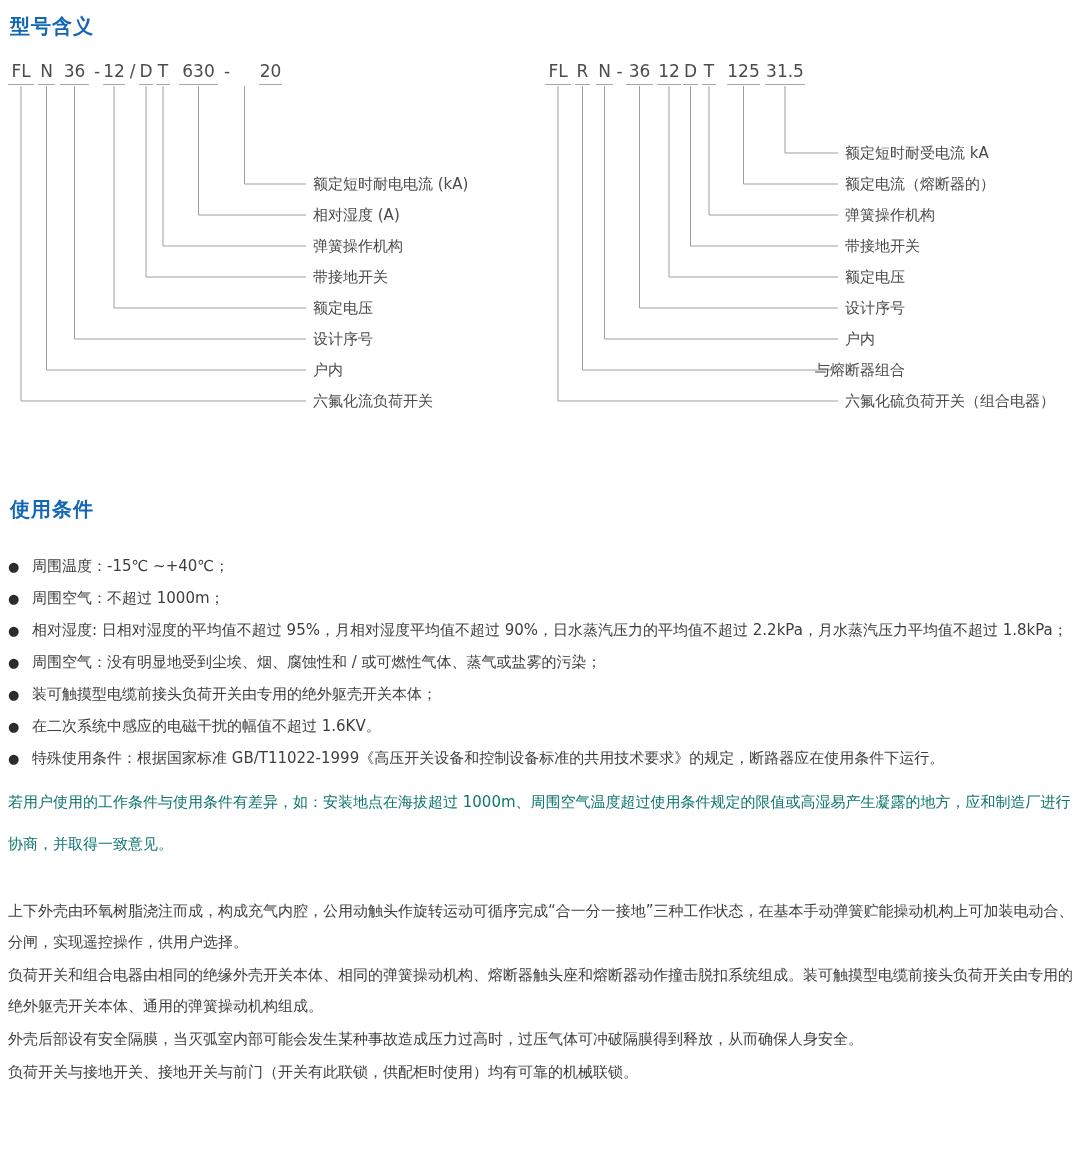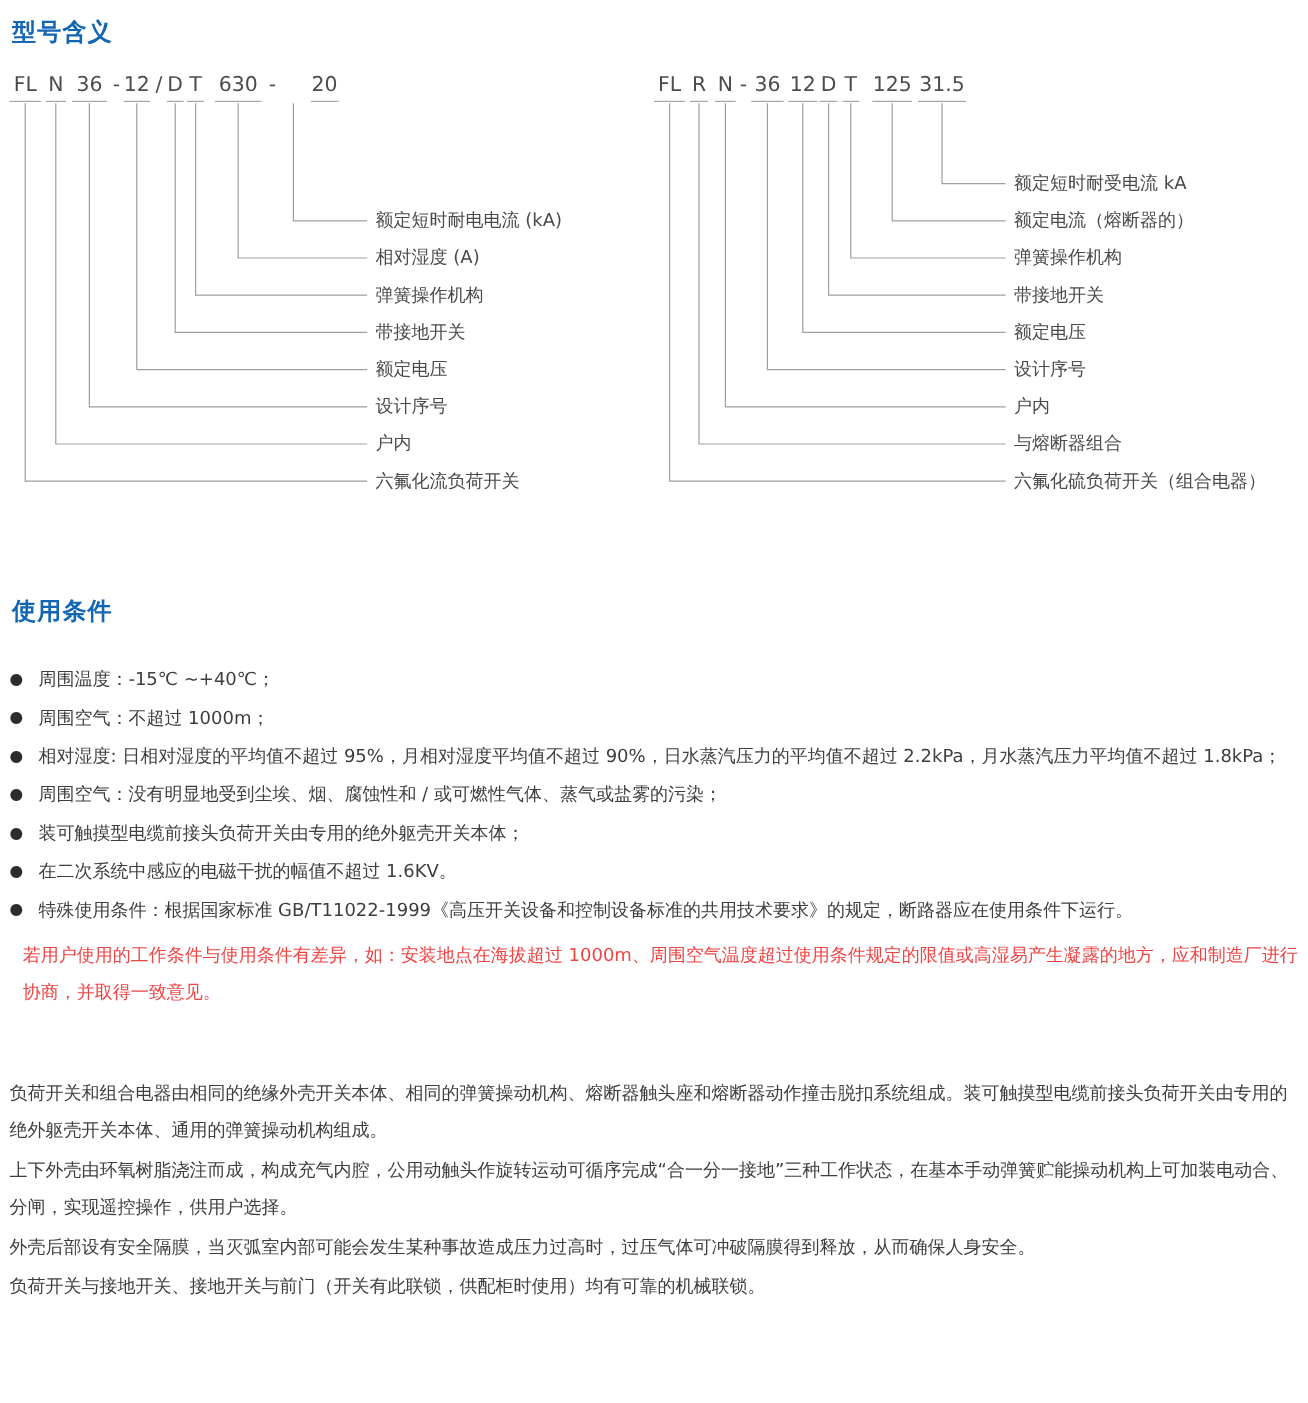--- a/index.html
+++ b/index.html
@@ -56,23 +56,23 @@
   }
   .bullet-list li .dot {
     position: absolute;
     left: 0;
     top: 1px;
     font-size: 13px;
     color: #2c2c2c;
   }
   .note {
     font-size: 15px;
-    line-height: 31px;
-    margin: 2px 0 0 11px;
-    color: #ef4444;
+    line-height: 42px;
+    margin: 2px 0 0 0;
+    color: #0f766e;
   }
   
   .structure-section { position: absolute; top: 896px; left: 8px; width: 1074px; }
   .structure-section .sec-title { margin: 8px 0 18px 2px; }
   .structure-section p {
     font-size: 15px;
     line-height: 31px;
     margin: 0 0 2px 0;
     color: #3e3e3e;
   }
@@ -133,41 +133,41 @@
         <span class="code-part" style="left: 702px; width: 14px;">T</span>
         <span class="code-part" style="left: 727px; width: 33px;">125</span>
         <span class="code-part" style="left: 765px; width: 40px;">31.5</span>
         <span class="diagram-label" style="left: 845px; top: 153px;">额定短时耐受电流 kA</span>
         <span class="diagram-label" style="left: 845px; top: 184px;">额定电流（熔断器的）</span>
         <span class="diagram-label" style="left: 845px; top: 215px;">弹簧操作机构</span>
         <span class="diagram-label" style="left: 845px; top: 246px;">带接地开关</span>
         <span class="diagram-label" style="left: 845px; top: 277px;">额定电压</span>
         <span class="diagram-label" style="left: 845px; top: 308px;">设计序号</span>
         <span class="diagram-label" style="left: 845px; top: 339px;">户内</span>
-        <span class="diagram-label" style="left: 845px; top: 370px;">与熔断器组合</span>
+        <span class="diagram-label" style="left: 815px; top: 370px;">与熔断器组合</span>
         <span class="diagram-label" style="left: 845px; top: 401px;">六氟化硫负荷开关（组合电器）</span>
       </div>
   </section>
 
   <section class="usage-section">
     <h2 class="sec-title">使用条件</h2>
     <ul id="usage-list" class="bullet-list">
         <li><span class="dot">●</span><span>周围温度：-15℃ ~+40℃；</span></li>
         <li><span class="dot">●</span><span>周围空气：不超过 1000m；</span></li>
         <li><span class="dot">●</span><span>相对湿度: 日相对湿度的平均值不超过 95%，月相对湿度平均值不超过 90%，日水蒸汽压力的平均值不超过 2.2kPa，月水蒸汽压力平均值不超过 1.8kPa；</span></li>
         <li><span class="dot">●</span><span>周围空气：没有明显地受到尘埃、烟、腐蚀性和 / 或可燃性气体、蒸气或盐雾的污染；</span></li>
         <li><span class="dot">●</span><span>装可触摸型电缆前接头负荷开关由专用的绝外躯壳开关本体；</span></li>
         <li><span class="dot">●</span><span>在二次系统中感应的电磁干扰的幅值不超过 1.6KV。</span></li>
         <li><span class="dot">●</span><span>特殊使用条件：根据国家标准 GB/T11022-1999《高压开关设备和控制设备标准的共用技术要求》的规定，断路器应在使用条件下运行。</span></li>
       </ul>
     <p class="note">若用户使用的工作条件与使用条件有差异，如：安装地点在海拔超过 1000m、周围空气温度超过使用条件规定的限值或高湿易产生凝露的地方，应和制造厂进行协商，并取得一致意见。</p>
   </section>
 
   <section class="structure-section">
     <div id="structure-paras">
+        <p>上下外壳由环氧树脂浇注而成，构成充气内腔，公用动触头作旋转运动可循序完成“合一分一接地”三种工作状态，在基本手动弹簧贮能操动机构上可加装电动合、分闸，实现遥控操作，供用户选择。</p>
         <p>负荷开关和组合电器由相同的绝缘外壳开关本体、相同的弹簧操动机构、熔断器触头座和熔断器动作撞击脱扣系统组成。装可触摸型电缆前接头负荷开关由专用的绝外躯壳开关本体、通用的弹簧操动机构组成。</p>
-        <p>上下外壳由环氧树脂浇注而成，构成充气内腔，公用动触头作旋转运动可循序完成“合一分一接地”三种工作状态，在基本手动弹簧贮能操动机构上可加装电动合、分闸，实现遥控操作，供用户选择。</p>
         <p>外壳后部设有安全隔膜，当灭弧室内部可能会发生某种事故造成压力过高时，过压气体可冲破隔膜得到释放，从而确保人身安全。</p>
         <p>负荷开关与接地开关、接地开关与前门（开关有此联锁，供配柜时使用）均有可靠的机械联锁。</p>
       </div>
   </section>
 
 </div>
 
 </body></html>

